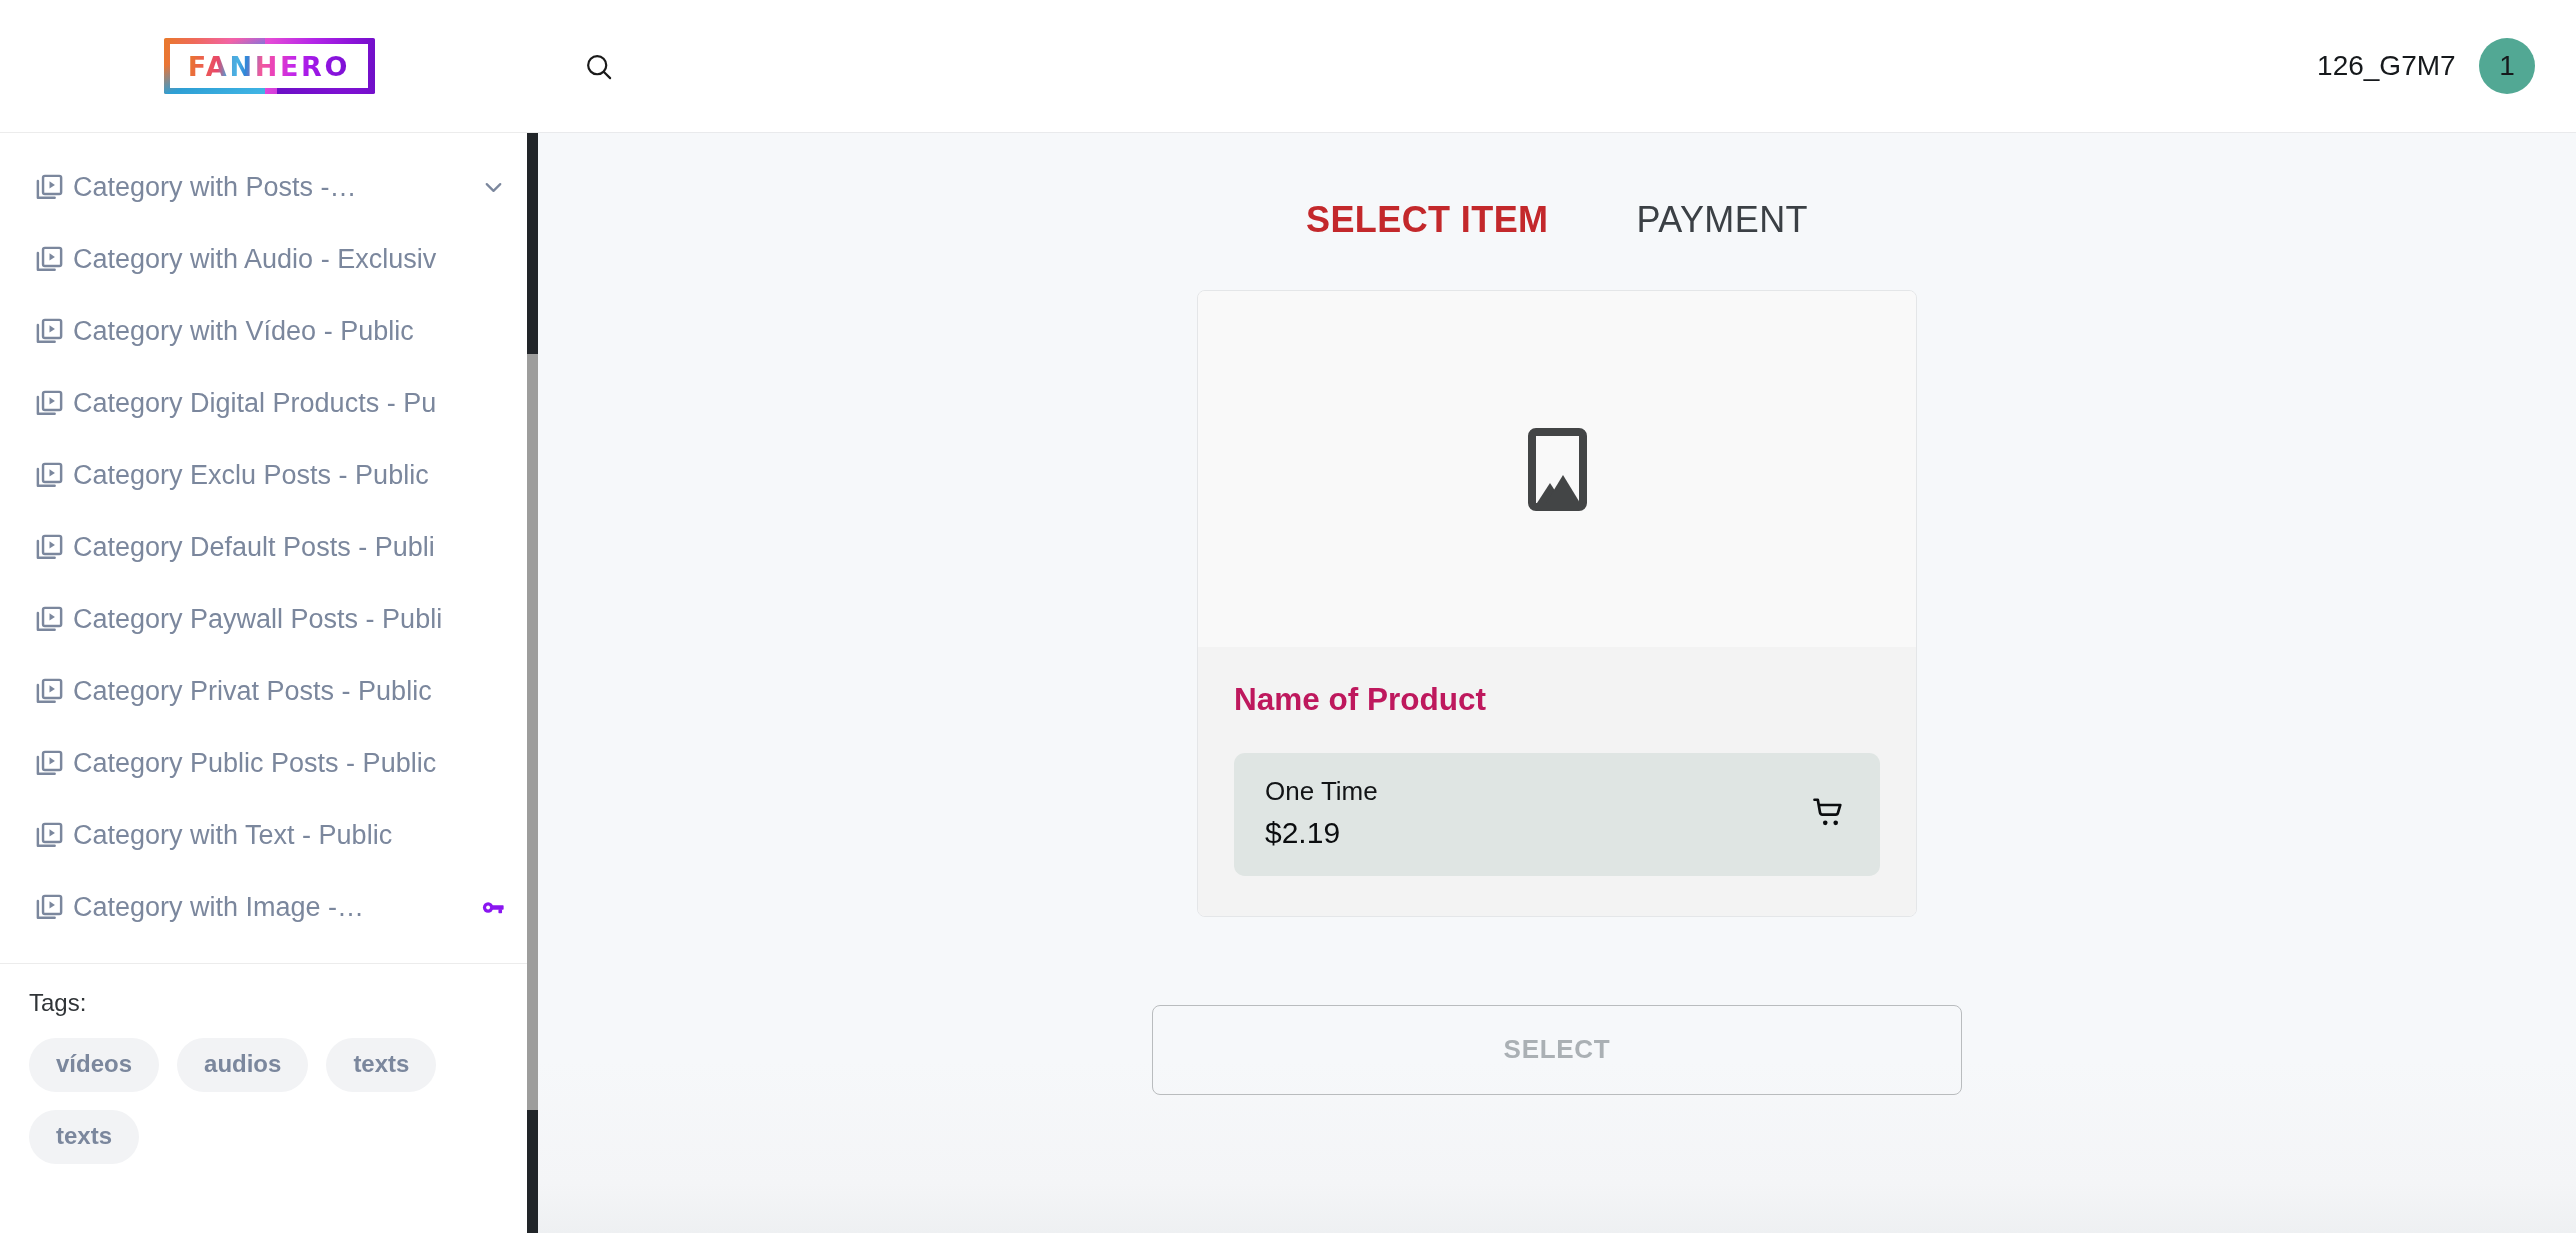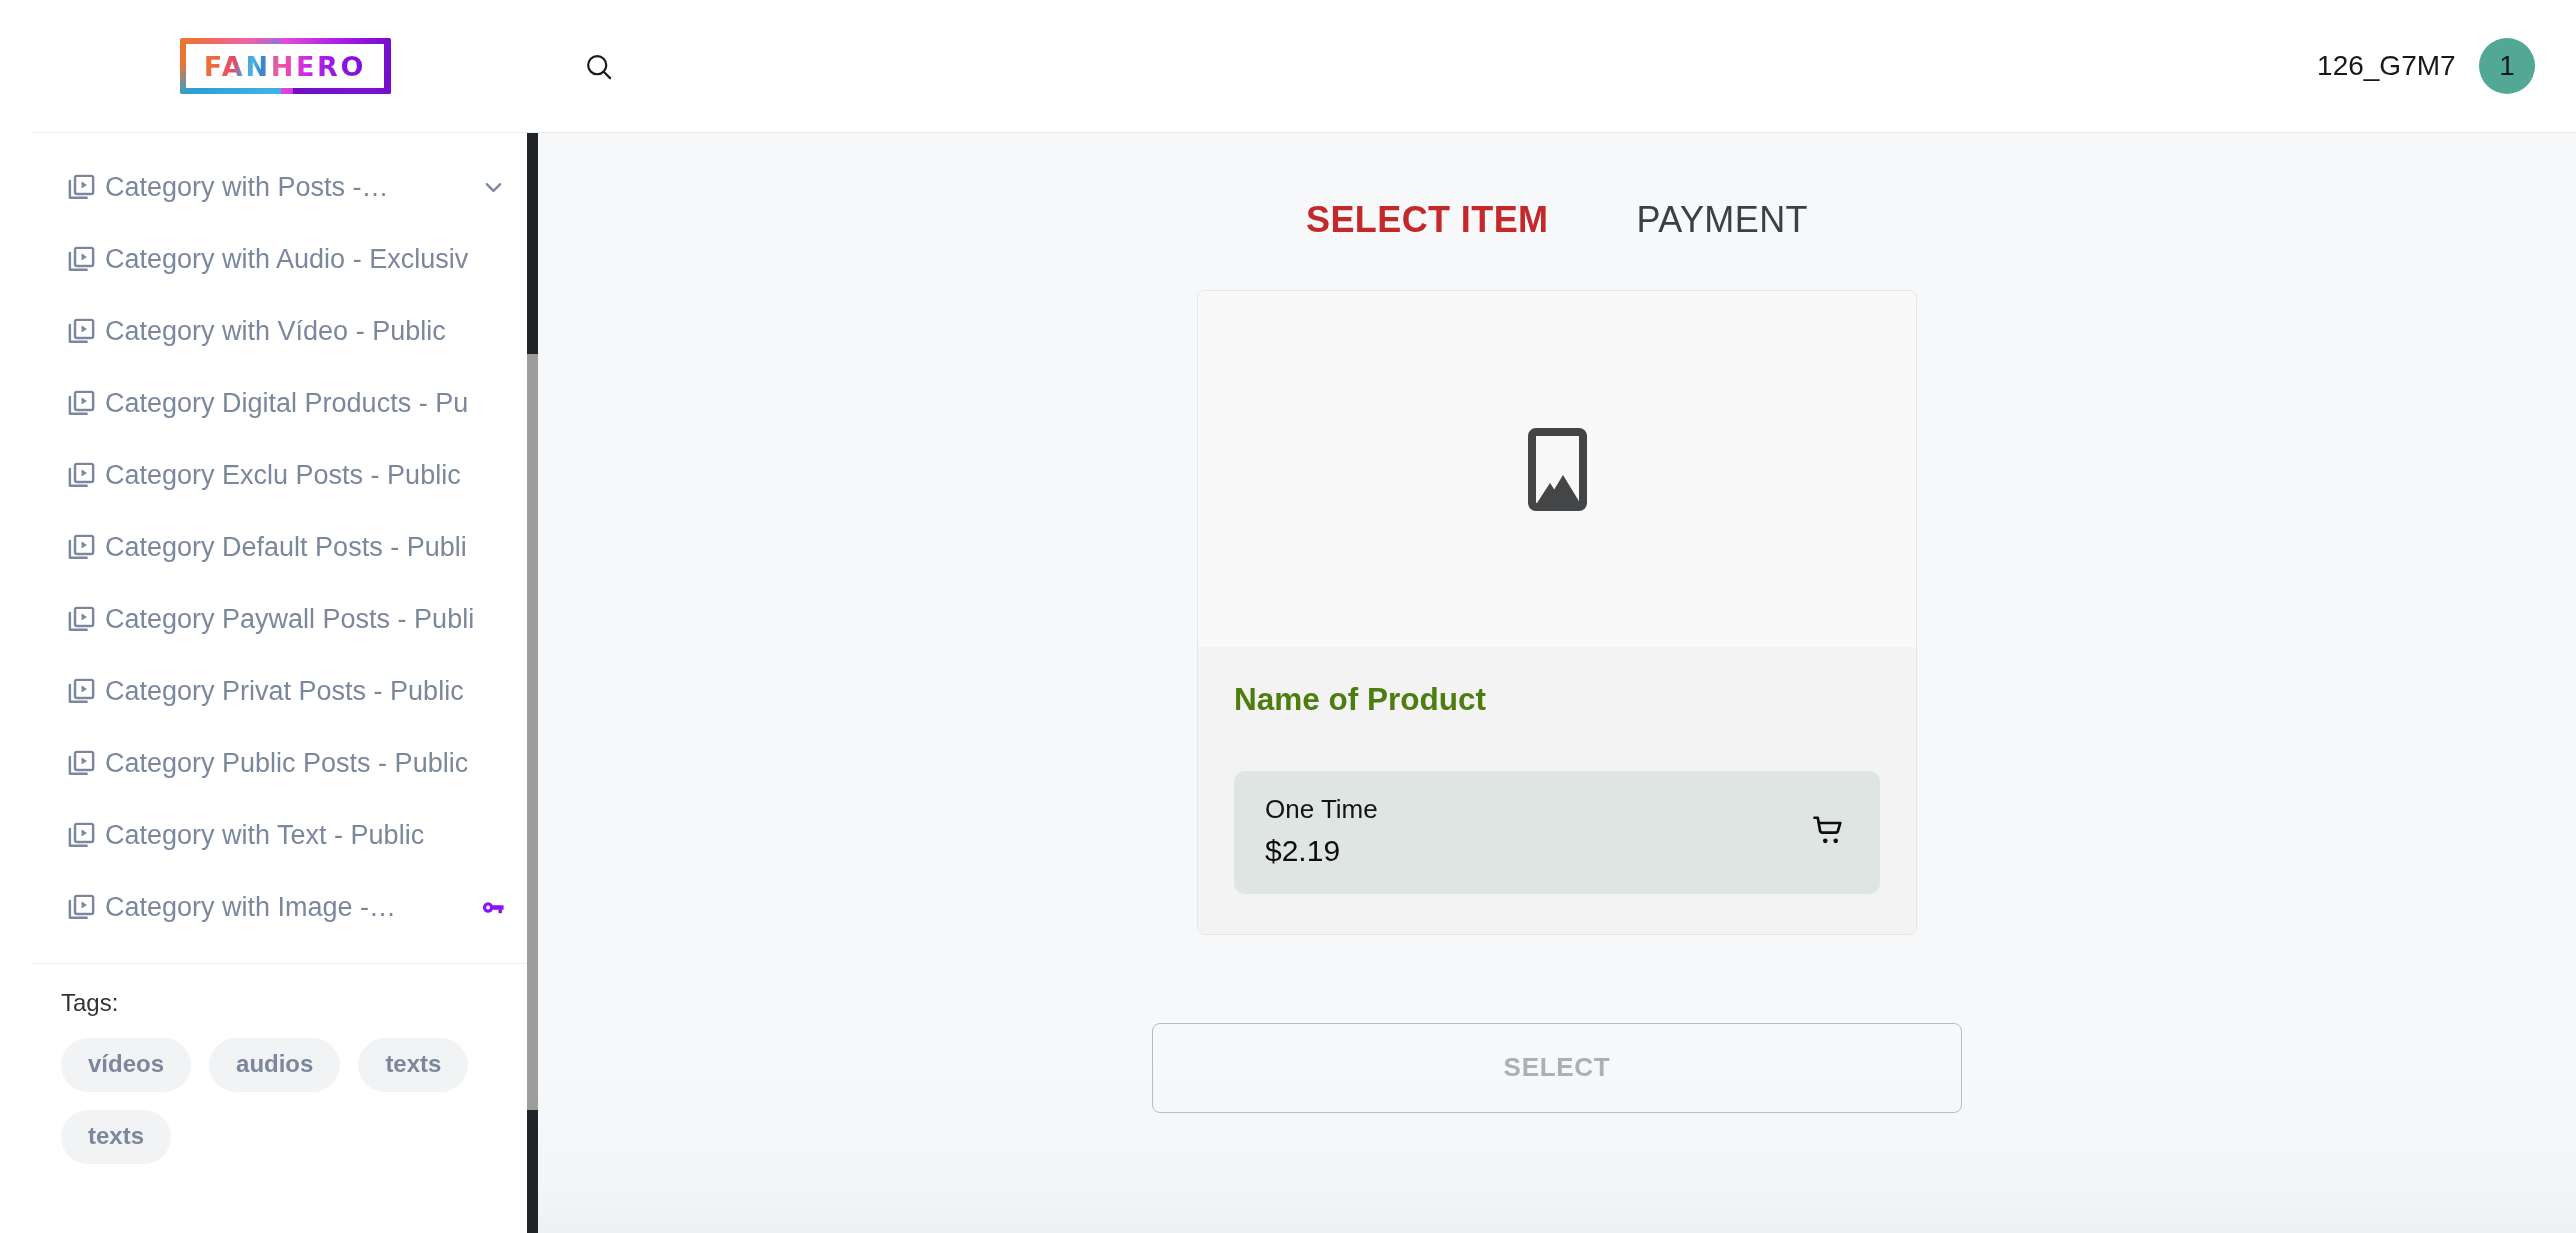--- a/index.html
+++ b/index.html
@@ -23,21 +23,20 @@
   
   .sidebar {
     position: relative;
     width: 538px;
     height: 1233px;
     background: #ffffff;
     flex: 0 0 538px;
     display: flex;
     flex-direction: column;
     overflow: hidden;
-    padding-left: 32px;
   }
 
   .sidebar-logo-area {
     height: 133px;
     flex: 0 0 133px;
     display: flex;
     align-items: center;
     justify-content: center;
     border-bottom: 0.9px solid #ececec;
     background: #fff;
@@ -350,23 +349,23 @@
     border-bottom: 28px solid #434546;
   }
 
   .card-info {
     background: #f3f3f3;
     padding: 34px 36px 40px 36px;
   }
   .product-name {
     font-size: 31.5px;
     font-weight: 700;
-    color: #4d7c0f;
+    color: #be185d;
     line-height: 1.2;
-    margin-bottom: 52px;
+    margin-bottom: 34px;
   }
 
   .price-option {
     background: #dfe5e3;
     border-radius: 10.8px;
     padding: 23.4px 31px 25px 31px;
     display: flex;
     align-items: center;
     justify-content: space-between;
     cursor: pointer;

